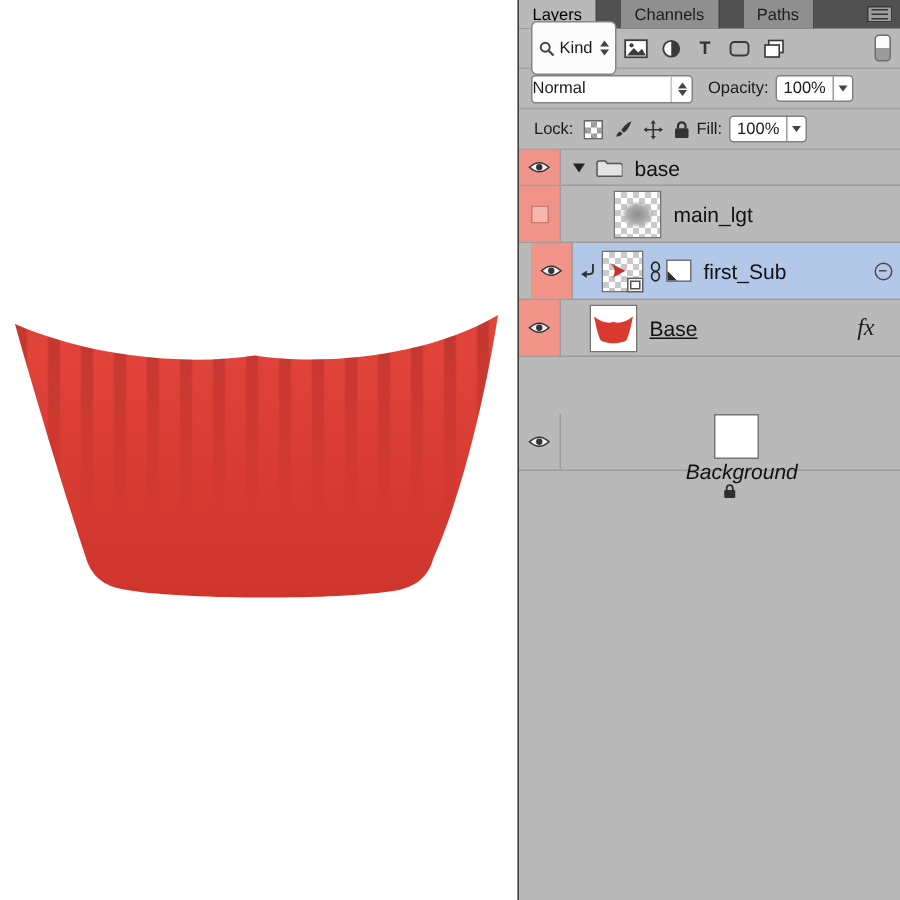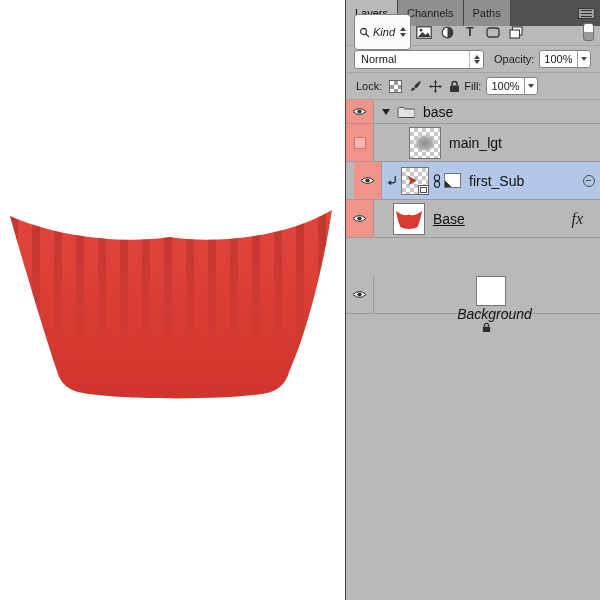--- a/index.html
+++ b/index.html
@@ -3,40 +3,40 @@
 <meta charset="utf-8">
 <style>
   html,body{margin:0;padding:0;background:#e0e0e0;}
   .stage{position:relative;width:600px;height:600px;background:#fff;overflow:hidden;
          font-family:"Liberation Sans",sans-serif;-webkit-font-smoothing:antialiased;}
   
   .canvas{position:absolute;left:0;top:0;width:345px;height:600px;background:#fff;}
   
   .panel{position:absolute;left:345px;top:0;width:255px;height:600px;background:#b9b9b9;
          border-left:1px solid #3f3f3f;box-sizing:border-box;}
-  .tabbar{position:absolute;left:0;top:0;right:0;height:26px;background:#515151;display:flex;align-items:stretch;}
+  .tabbar{position:absolute;left:0;top:0;right:0;height:19px;background:#515151;display:flex;align-items:stretch;gap:16px;}
   .tab{font-size:11px;padding:0 9px;display:flex;align-items:center;background:#8f8f8f;color:#1c1c1c;
        border-right:1px solid #454545;cursor:default;}
   .tab.active{background:#b9b9b9;color:#000;}
   .panel-menu{margin-left:auto;align-self:center;margin-right:5px;width:17px;height:11px;background:#9e9e9e;
               border:1px solid #383838;display:flex;flex-direction:column;justify-content:center;gap:2px;padding:0 2px;box-sizing:border-box;}
   .panel-menu i{display:block;height:1px;background:#333;}
   .ctrl-row{position:absolute;left:0;right:0;display:flex;align-items:center;font-size:11px;color:#1a1a1a;
             border-bottom:1px solid #a4a4a4;box-sizing:border-box;}
   .kind-combo{display:flex;align-items:center;gap:3px;background:#fcfcfc;border:1px solid #868686;border-radius:4px;
-              height:18px;padding:8px 4px;margin-left:8px;font-style:italic;}
+              height:18px;padding:8px 4px;margin-left:8px;}
   .updown{display:flex;flex-direction:column;align-items:center;gap:2px;margin-left:2px;}
   .tri-u{width:0;height:0;border-left:3px solid transparent;border-right:3px solid transparent;border-bottom:4px solid #444;}
   .tri-d{width:0;height:0;border-left:3px solid transparent;border-right:3px solid transparent;border-top:4px solid #444;}
   .ficon{width:20px;height:18px;margin-left:3px;display:flex;align-items:center;justify-content:center;color:#333;}
   .ficon .tglyph{font-size:12px;font-weight:bold;color:#333;}
   .ftoggle{width:9px;height:16px;border:1px solid #6f6f6f;border-radius:3px;margin-left:auto;margin-right:6px;
            background:linear-gradient(#fbfbfb 50%,#9b9b9b 50%);}
-  .select{background:#fff;border:1px solid #828282;border-radius:3px;height:19px;width:130px;margin-left:8px;
-          display:flex;align-items:center;justify-content:space-between;box-sizing:border-box;padding-left:6px;}
+  .select{background:#fff;border:1px solid #828282;border-radius:3px;height:19px;width:108px;margin-left:8px;
+          display:flex;align-items:center;justify-content:space-between;box-sizing:border-box;}
   .sel-arrows{width:13px;align-self:stretch;border-left:1px solid #c2c2c2;display:flex;flex-direction:column;
               align-items:center;justify-content:center;gap:1px;}
   .lbl{margin-left:10px;}
   .numcombo{background:#fff;border:1px solid #828282;border-radius:3px;height:18px;margin-left:5px;
             display:flex;align-items:center;box-sizing:border-box;}
   .numcombo .val{padding:0 4px;}
   .numcombo .drop{width:12px;align-self:stretch;border-left:1px solid #9a9a9a;display:flex;align-items:center;justify-content:center;}
   .lkicon{margin-left:7px;display:flex;align-items:center;}
   .mini-checker{width:13px;height:13px;border:1px solid #666;box-sizing:border-box;background-color:#fff;
      background-image:linear-gradient(45deg,#9a9a9a 25%,transparent 25%,transparent 75%,#9a9a9a 75%),

